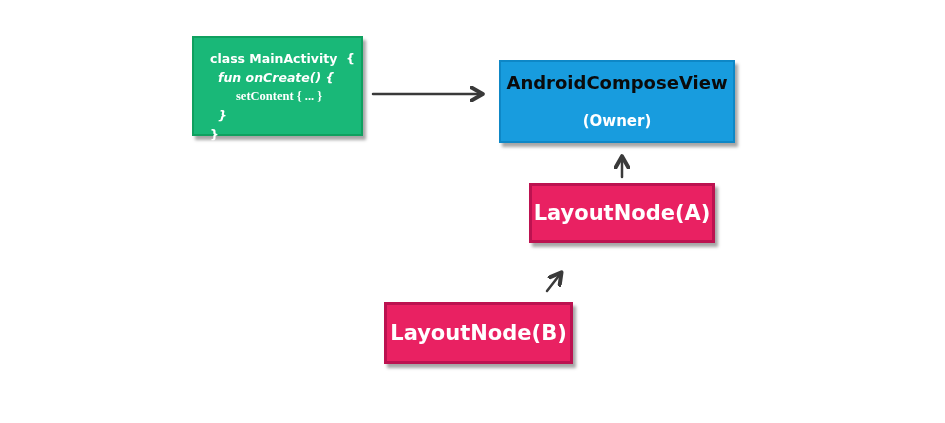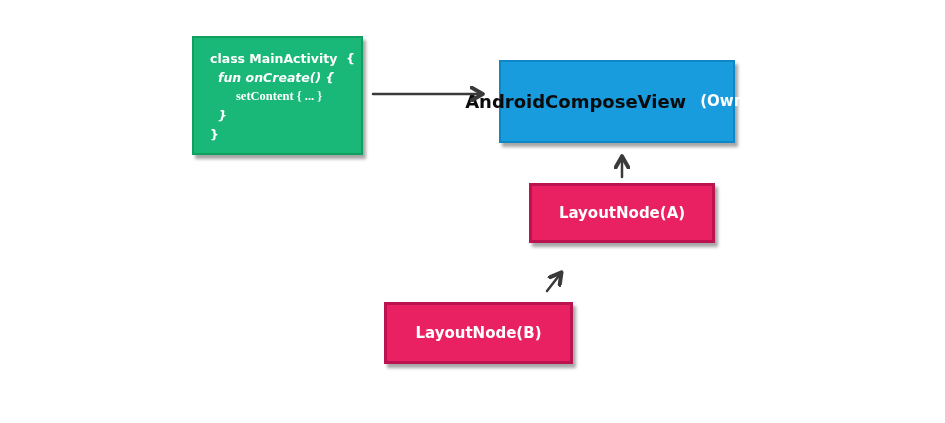--- a/index.html
+++ b/index.html
@@ -15,21 +15,21 @@
   }
 
   .box {
     position: absolute;
     box-shadow: 3px 4px 3px rgba(0,0,0,0.35);
   }
 
   
   .code-box {
     left: 192px; top: 36px;
-    width: 171px; height: 119px;
+    width: 171px; height: 100px;
     background: #19B878;
     border: 2px solid #0FA05F;
     padding: 11px 8px 12px 16px;
   }
   .code-line {
     color: #ffffff;
     font-size: 12.5px;
     font-weight: bold;
     line-height: 19px;
     white-space: pre;
@@ -38,21 +38,21 @@
   .ind-1 { padding-left: 8px; font-style: italic; }
   .ind-2 { padding-left: 26px; font-family: Liberation Serif, serif; }
 
   
   .owner-box {
     left: 499px; top: 60px;
     width: 236px; height: 83px;
     background: #189CDE;
     border: 2px solid #0E87C6;
     display: flex;
-    flex-direction: row;
+    flex-direction: column;
     align-items: center;
     justify-content: center;
     text-align: center;
     gap: 14px;
   }
   .owner-title {
     color: #0B0B0B;
     font-size: 18px;
     font-weight: bold;
     line-height: 25px;
@@ -65,21 +65,21 @@
   }
 
   
   .node-box {
     background: #E92162;
     border: 3px solid #BC1250;
     display: flex;
     align-items: center;
     justify-content: center;
     color: #ffffff;
-    font-size: 15px;
+    font-size: 21px;
     font-weight: bold;
     text-align: center;
   }
   .node-a { left: 529px; top: 183px; width: 186px; height: 60px; }
   .node-b { left: 384px; top: 302px; width: 189px; height: 62px; }
 
   
   .arrows-layer {
     position: absolute;
     left: 0; top: 0;

